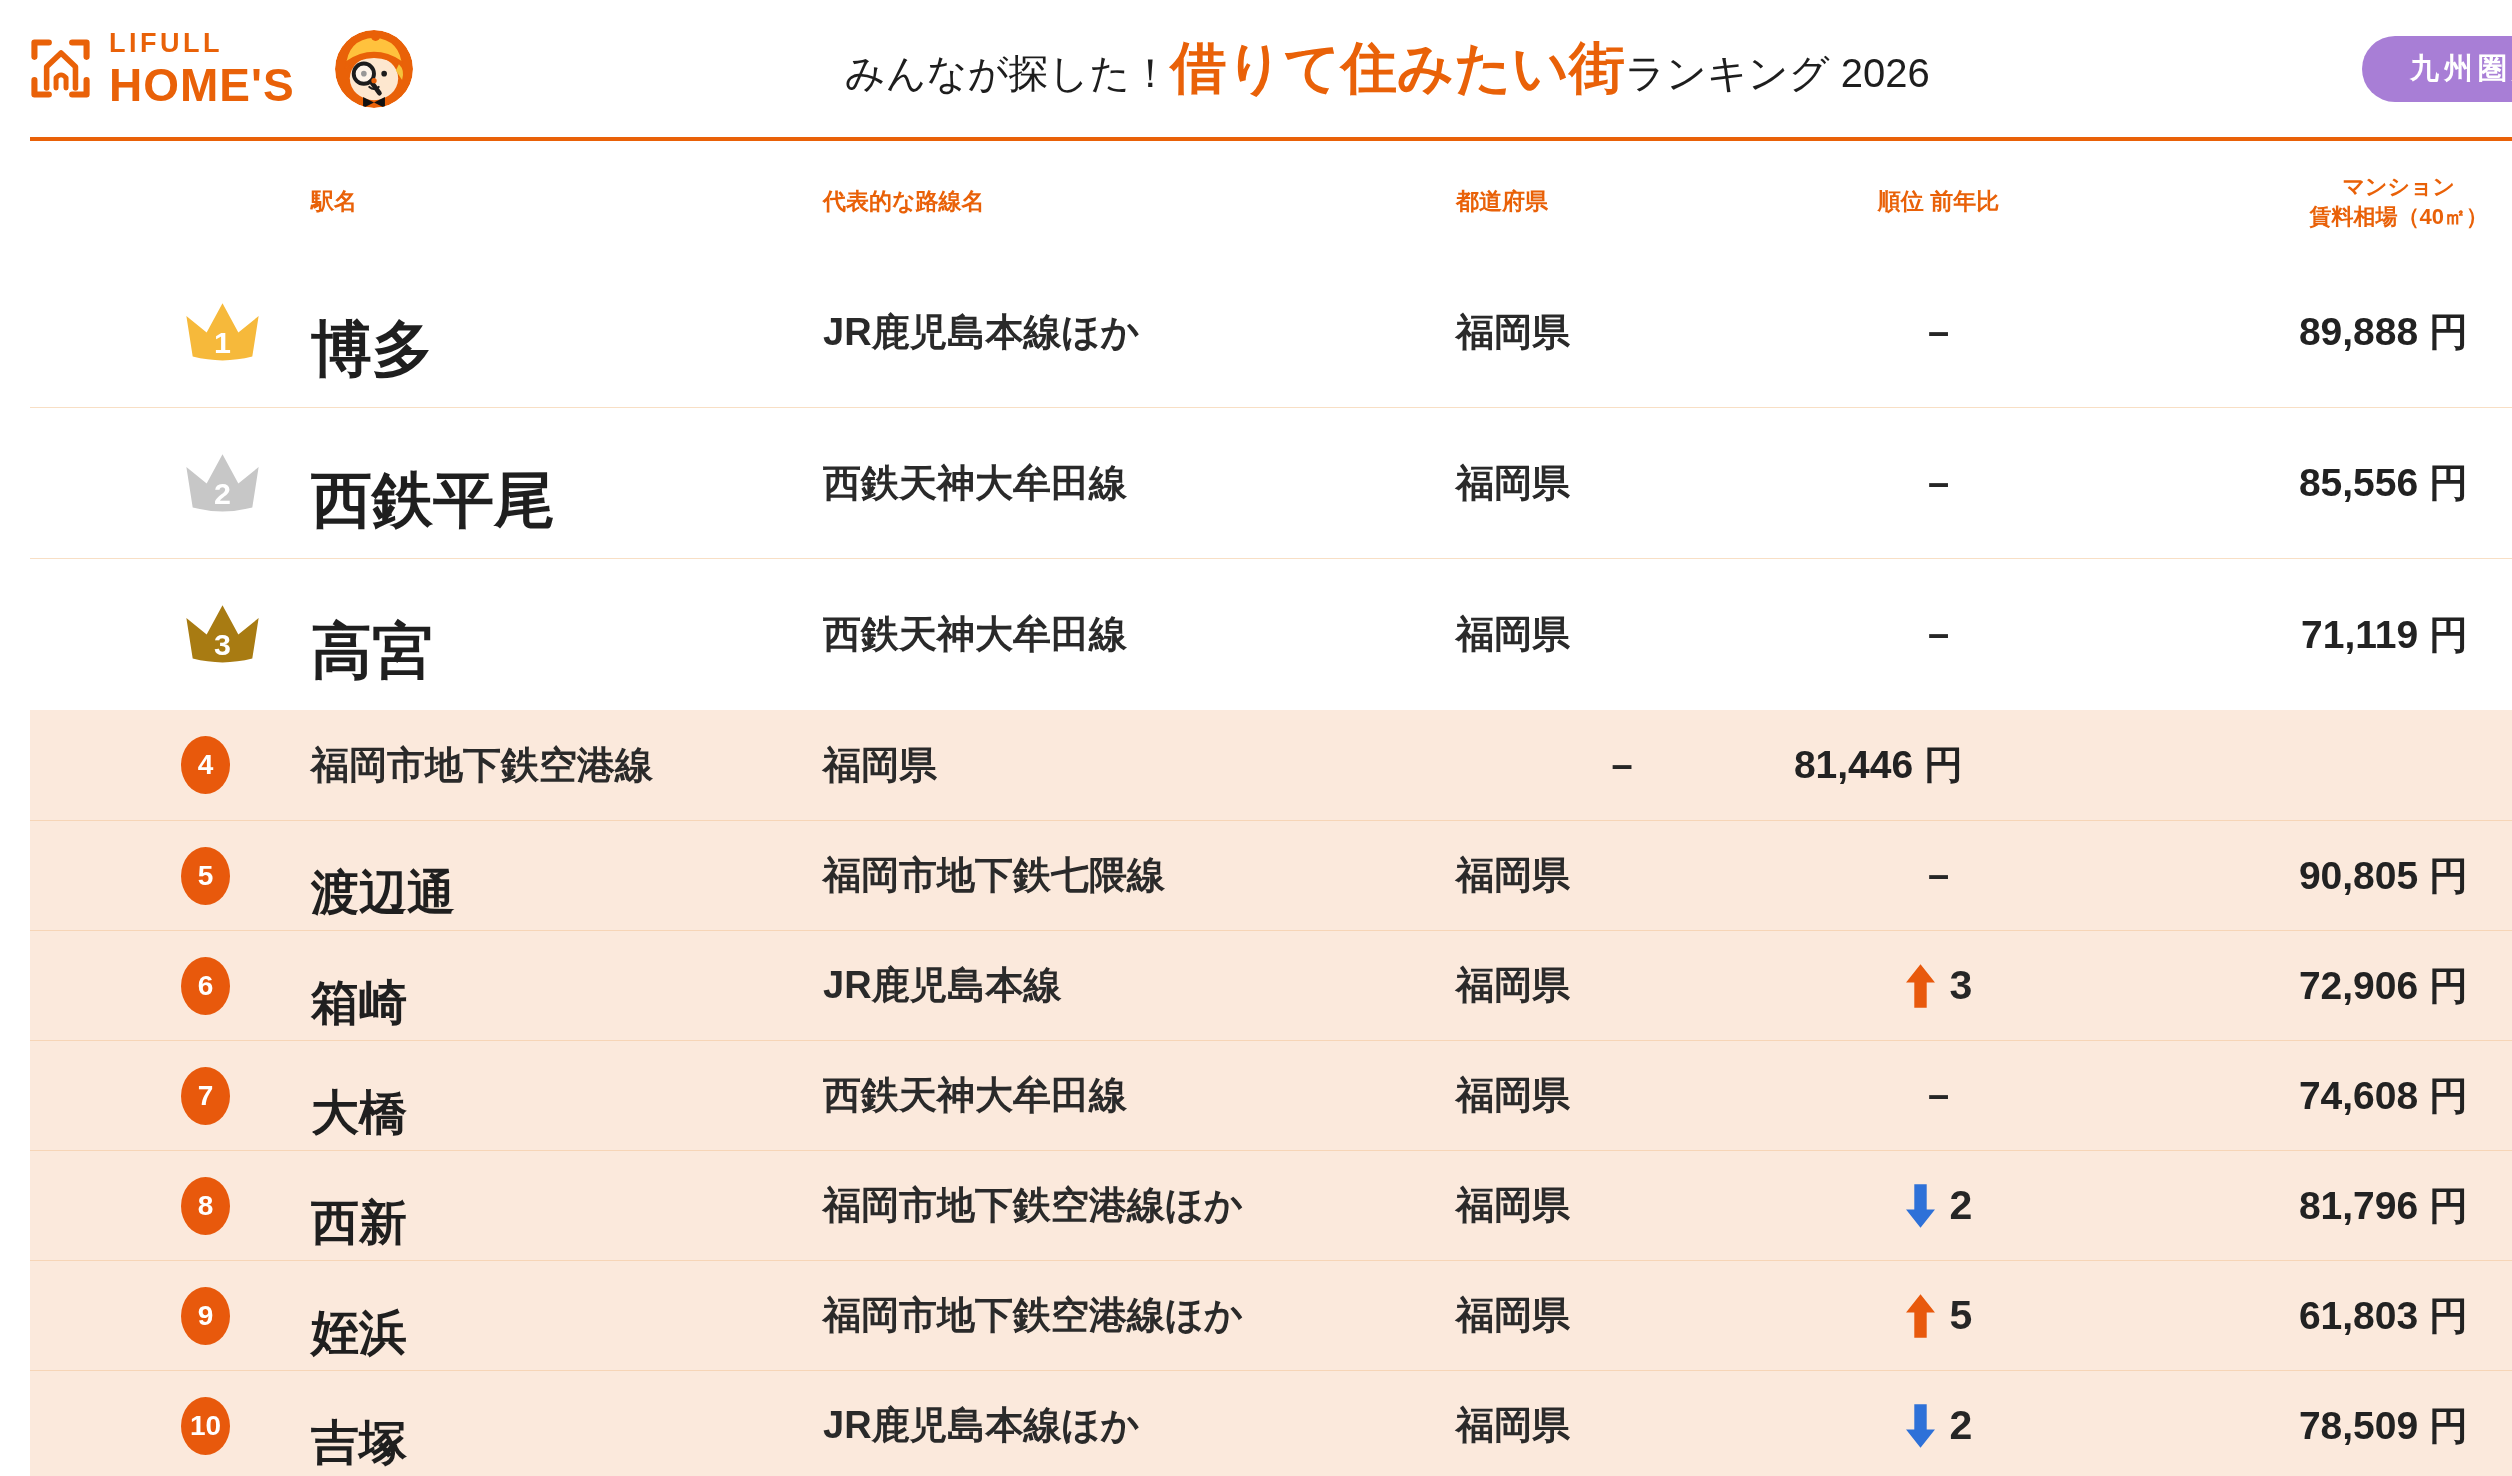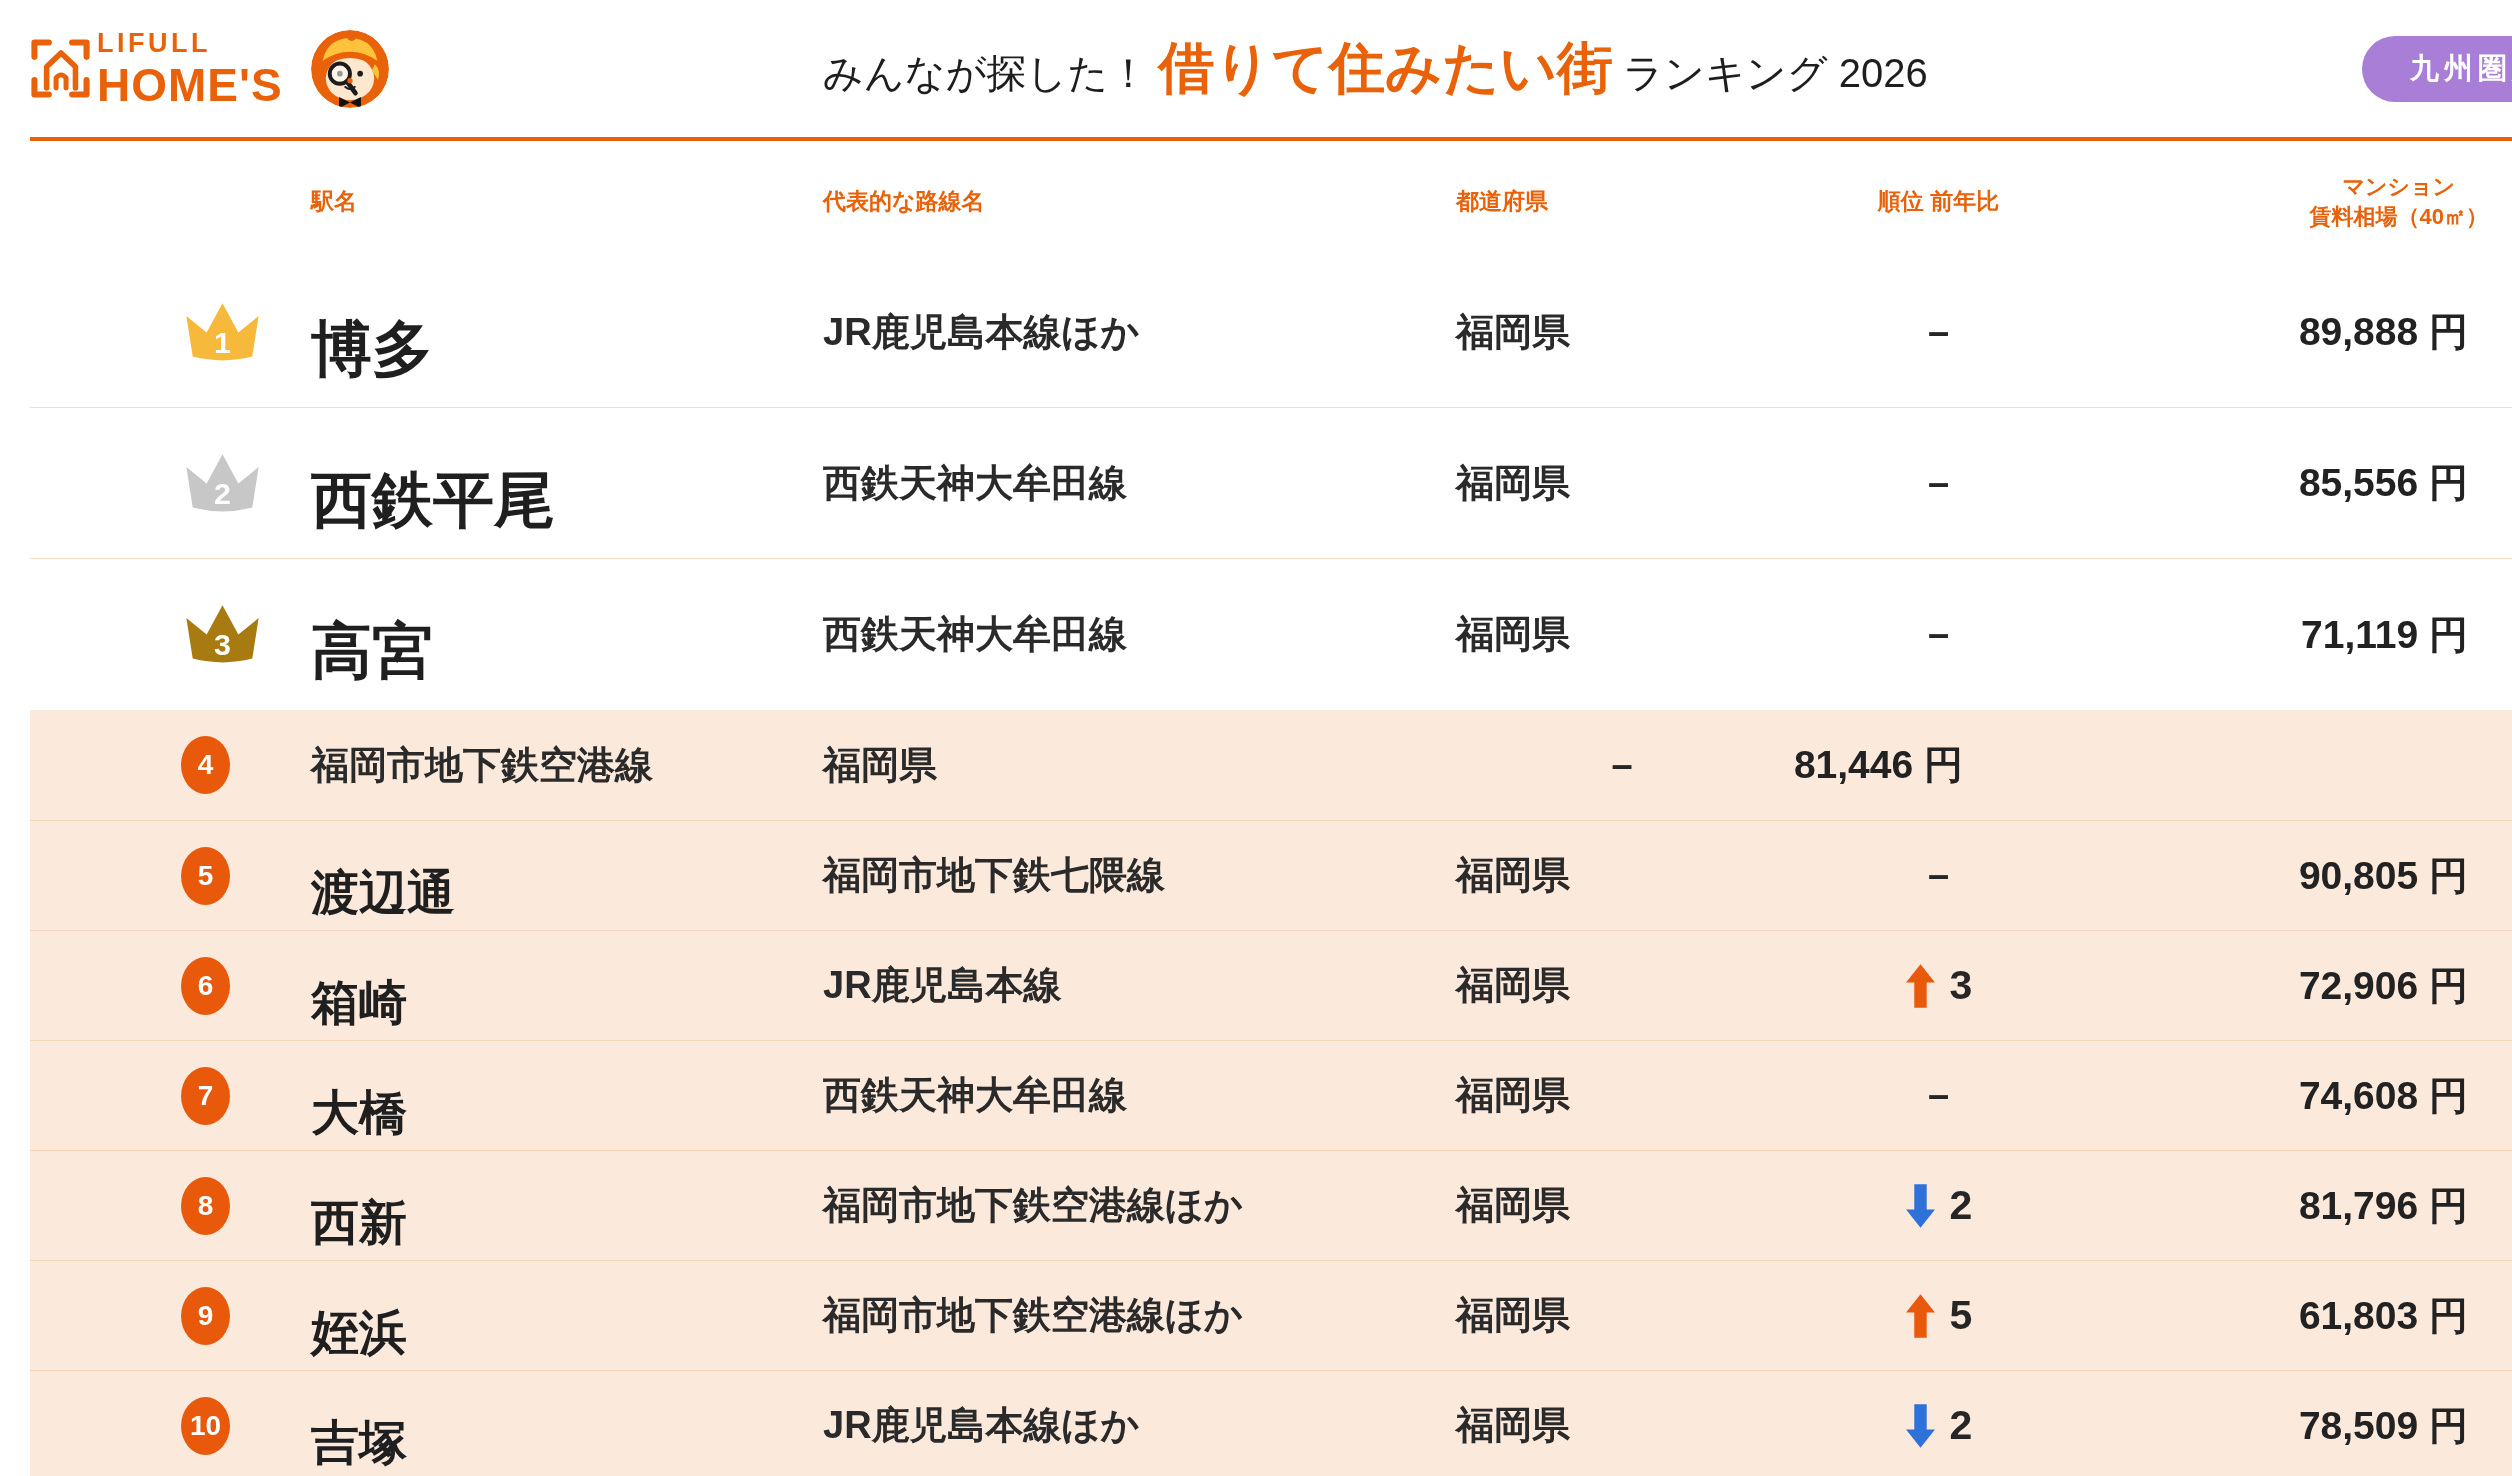--- a/index.html
+++ b/index.html
@@ -11,31 +11,31 @@
     --divider-peach:#F6D5B7;
     --divider-white:#F8DFC5;
     --text:#262626;
   }
   *{margin:0;padding:0;box-sizing:border-box;}
   html,body{width:2624px;height:1476px;overflow:hidden;background:#fff;
     font-family:"Liberation Sans","DejaVu Sans",sans-serif;color:var(--text);}
 
   
   .top-header{height:137px;display:flex;align-items:center;padding:0 30px;}
-  .logo-block{display:flex;align-items:center;gap:6px;flex:0 0 auto;}
+  .logo-block{display:flex;align-items:center;gap:18px;flex:0 0 auto;}
   .logo-icon{width:61px;height:61px;}
   .logo-icon path{stroke:var(--accent);fill:none;stroke-linecap:round;stroke-linejoin:round;}
   .logo-text{display:flex;flex-direction:column;line-height:1;}
   .logo-line1{color:var(--accent);font-weight:bold;font-size:27px;letter-spacing:3.5px;}
   .logo-line2{color:var(--accent);font-weight:bold;font-size:46px;letter-spacing:1px;margin-top:5px;}
   .mascot{width:78px;height:78px;margin-left:22px;}
 
   .main-title{flex:1 1 auto;text-align:center;white-space:nowrap;}
   .title-black{font-size:40px;font-weight:normal;color:#1e1e1e;}
-  .title-orange{font-size:56px;font-weight:bold;color:var(--accent);margin:0 10px;}
+  .title-orange{font-size:56px;font-weight:bold;color:var(--accent);margin:0 0;}
 
   .region-badge{flex:0 0 auto;background:var(--purple);color:#fff;font-weight:bold;
     font-size:29px;letter-spacing:5px;height:66px;padding:0 48px;border-radius:33px;
     display:flex;align-items:center;justify-content:center;}
 
   .header-rule{height:4px;margin:0 30px;background:var(--accent);}
 
   
   .grid-row{display:grid;grid-template-columns:281px 512px 633px 332px 301px 1fr;
     align-items:center;margin:0 30px;}

